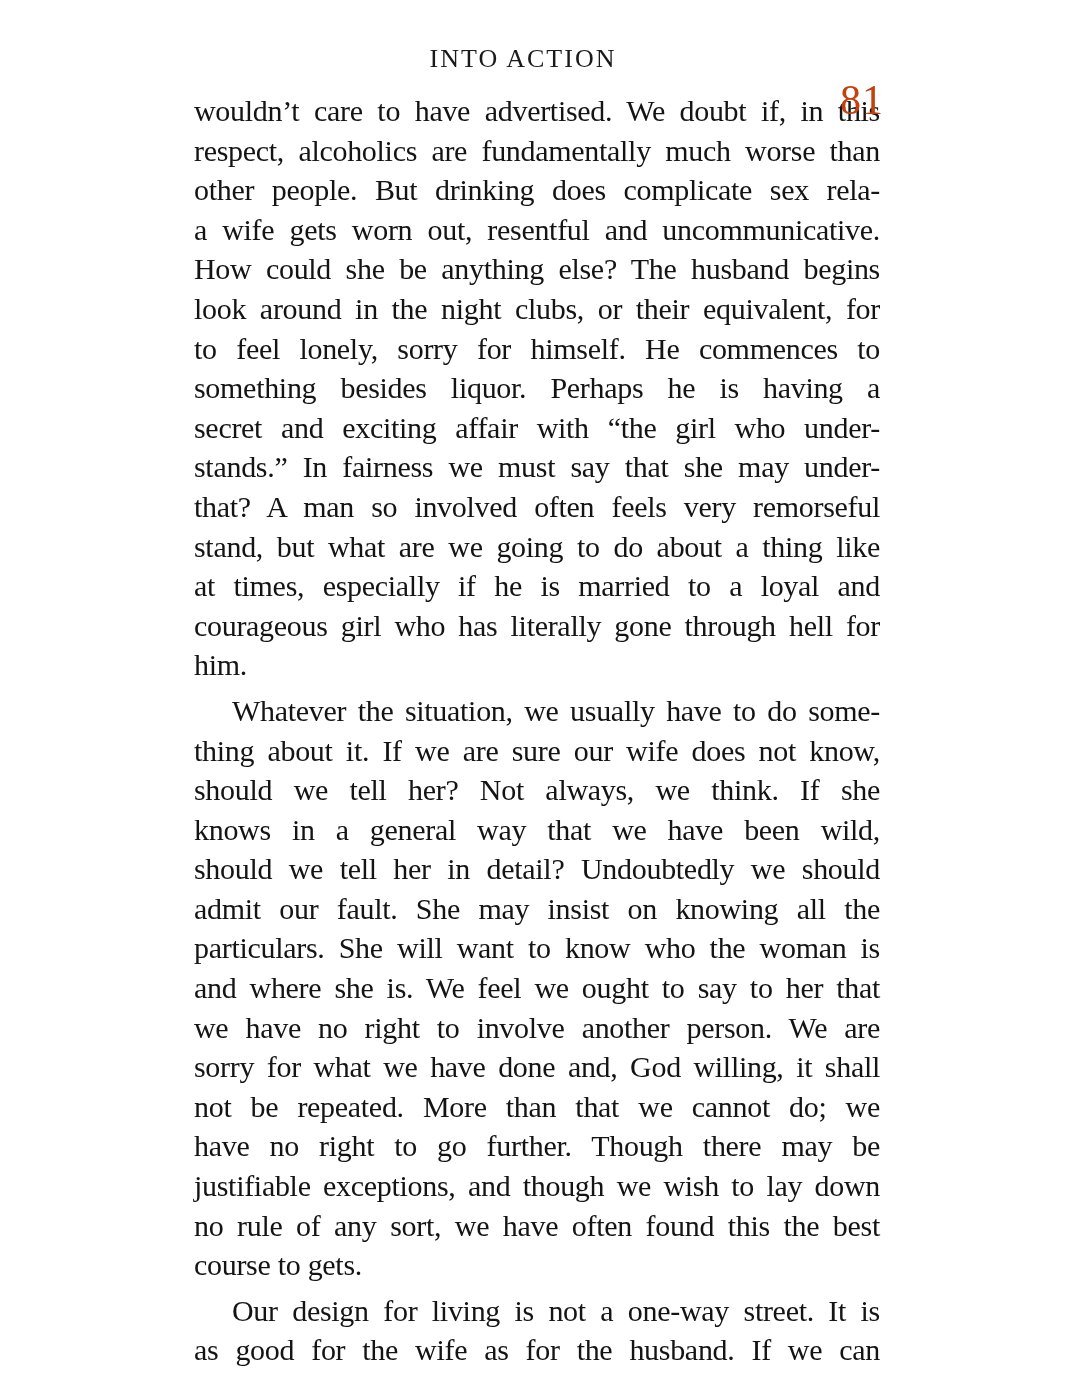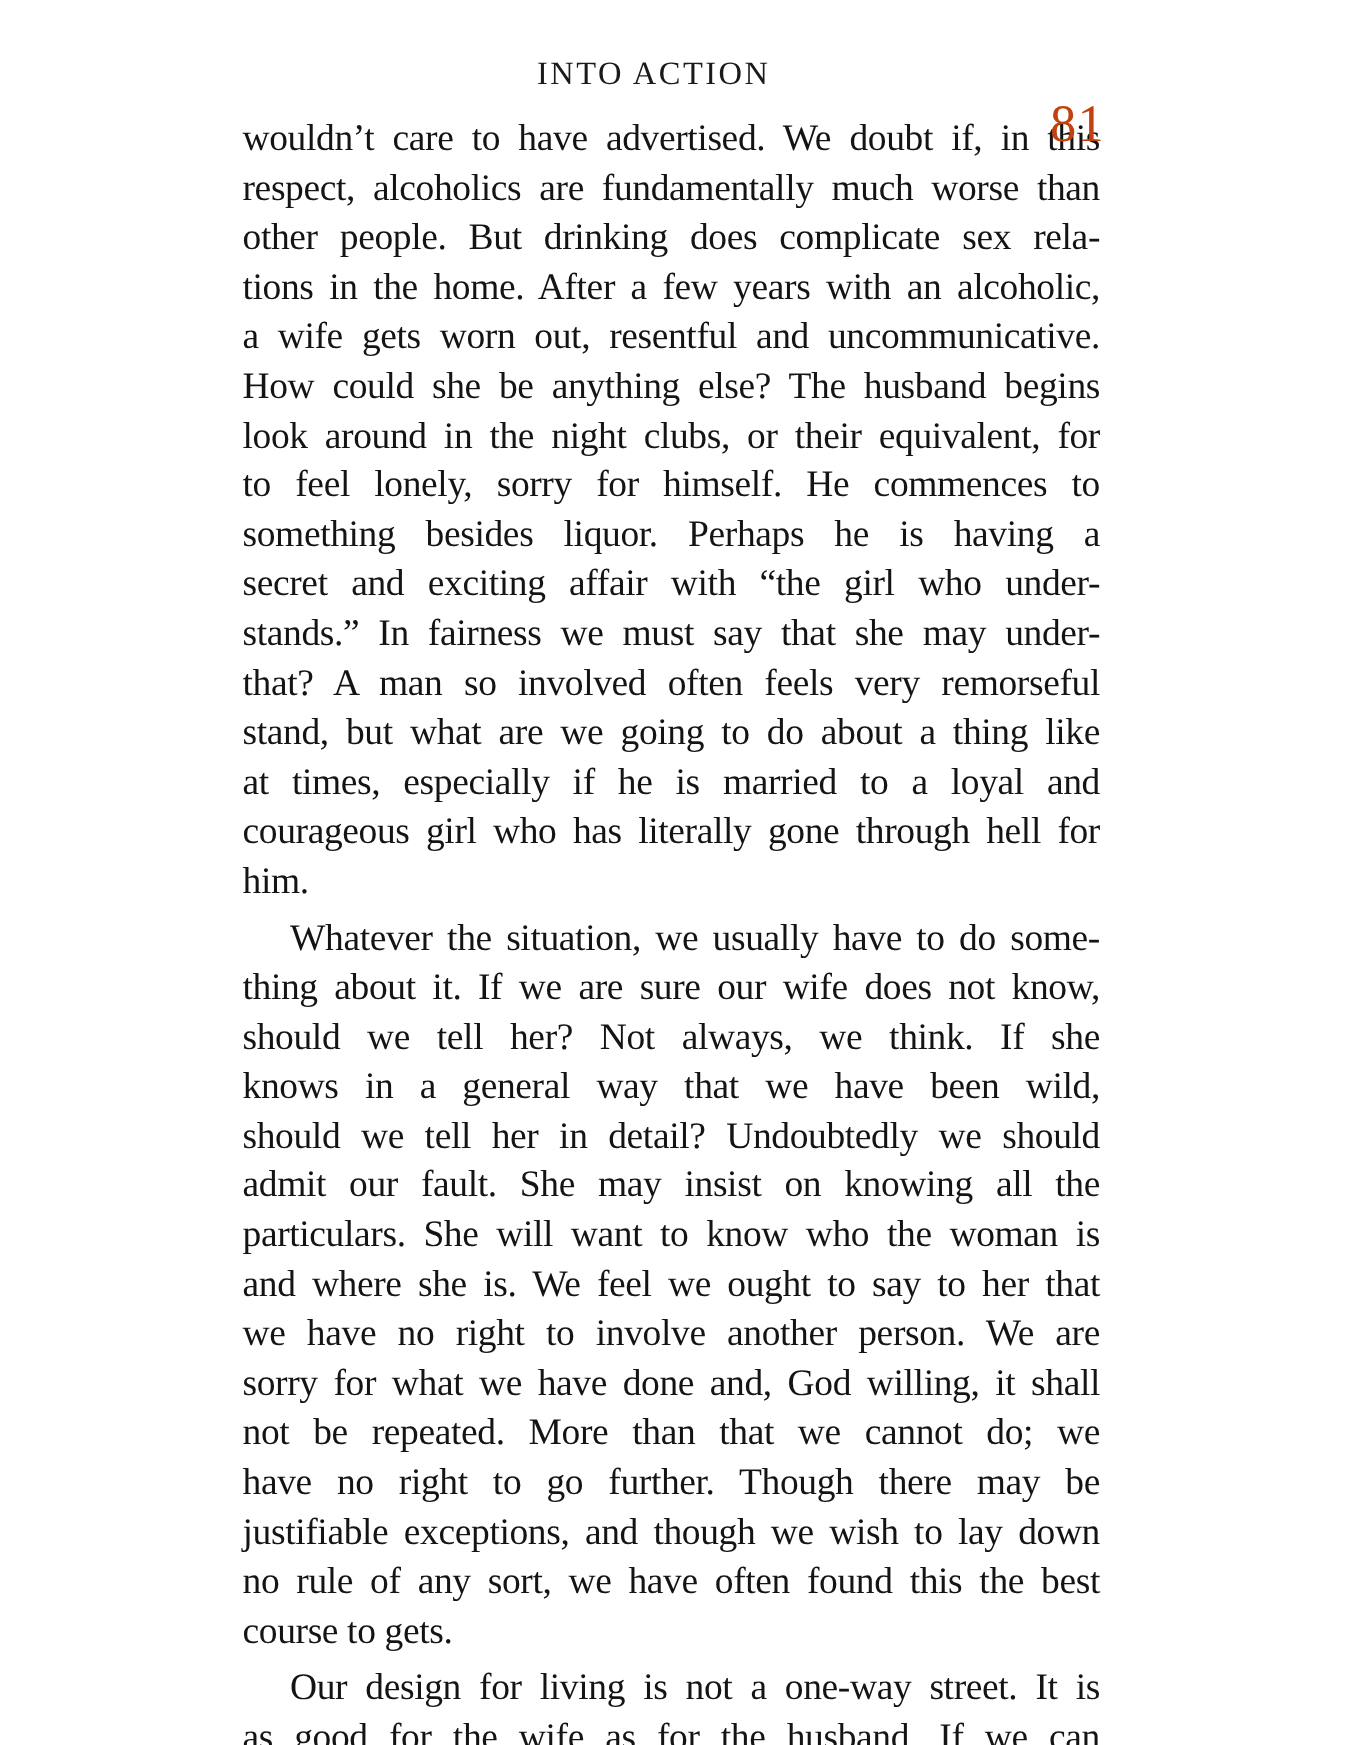--- a/index.html
+++ b/index.html
@@ -78,21 +78,20 @@
       <span class="running-title">INTO ACTION</span>
       <span class="page-number">81</span>
     </div>
 
     <div class="body-text">
 
       <div>
         <div class="line j">wouldn’t care to have advertised. We doubt if, in this</div>
         <div class="line j">respect, alcoholics are fundamentally much worse than</div>
         <div class="line j">other people. But drinking does complicate sex rela-</div>
-        <div class="line j">tions in the home. After a few years with an alcoholic,</div>
         <div class="line j">a wife gets worn out, resentful and uncommunicative.</div>
         <div class="line j">How could she be anything else? The husband begins</div>
         <div class="line j">look around in the night clubs, or their equivalent, for</div>
         <div class="line j">to feel lonely, sorry for himself. He commences to</div>
         <div class="line j">something besides liquor. Perhaps he is having a</div>
         <div class="line j">secret and exciting affair with “the girl who under-</div>
         <div class="line j">stands.” In fairness we must say that she may under-</div>
         <div class="line j">that? A man so involved often feels very remorseful</div>
         <div class="line j">stand, but what are we going to do about a thing like</div>
         <div class="line j">at times, especially if he is married to a loyal and</div>

